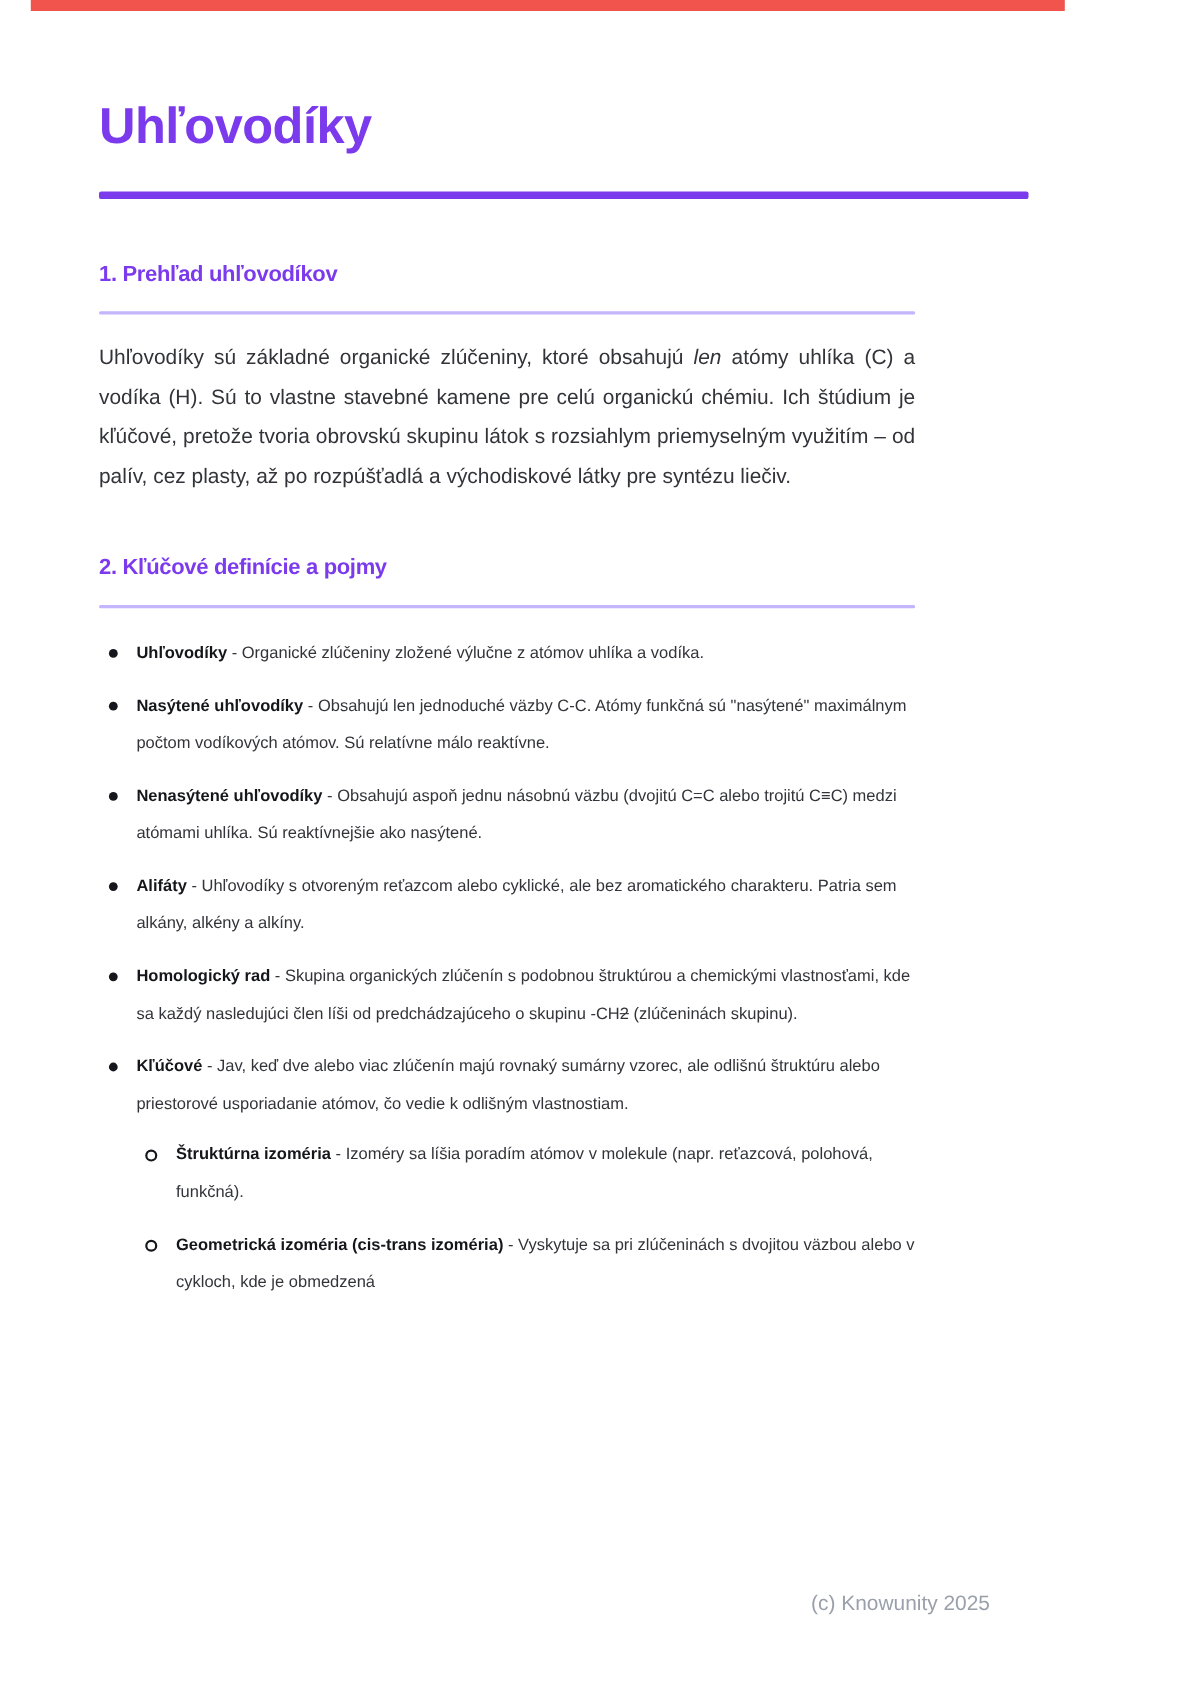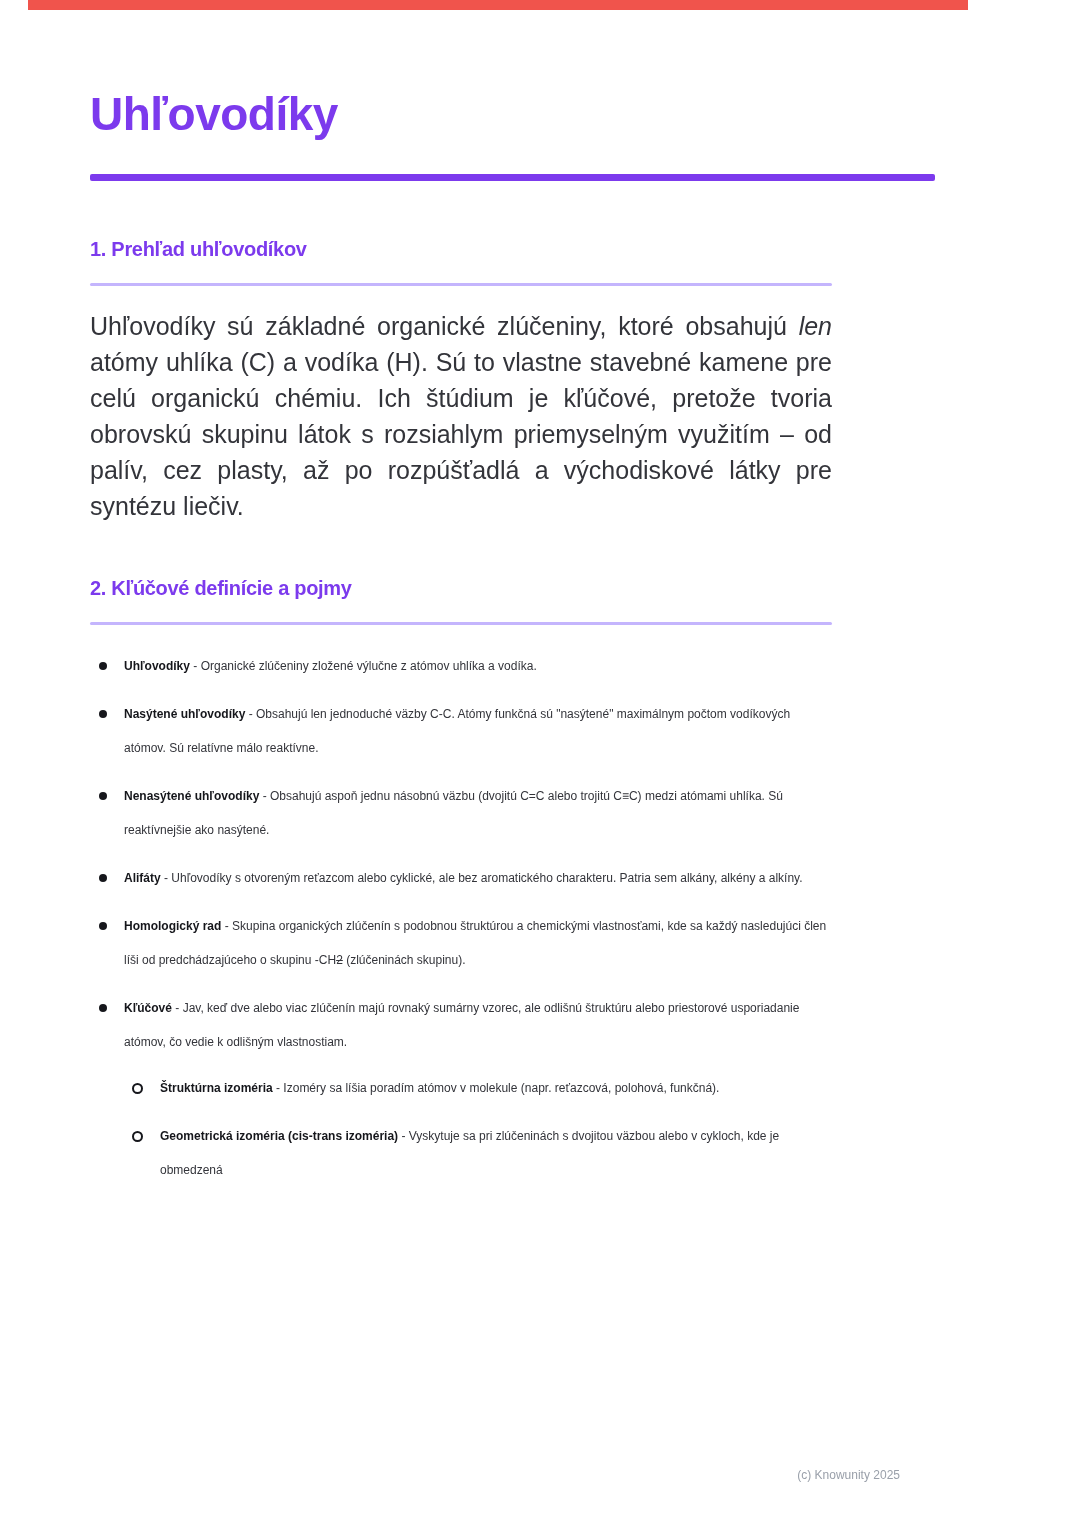--- a/index.html
+++ b/index.html
@@ -47,27 +47,27 @@
     letter-spacing:-0.3px;color:var(--accent);
   }
   .heading-rule{
     margin-top:16px;height:3px;width:742px;
     background:var(--heading-rule);border-radius:2px;
   }
   .sec1-heading{margin-top:50px;}
   .sec2-heading{margin-top:46px;}
   p.para{
     margin-top:22px;
-    font-size:25px;line-height:36px;color:var(--body-text);
+    font-size:19px;line-height:36px;color:var(--body-text);
     text-align:justify;
   }
   p.para em{font-style:italic;}
   ul.bullets{
     margin-top:24px;list-style:none;
-    font-size:12px;line-height:34px;color:var(--body-text);
+    font-size:15px;line-height:34px;color:var(--body-text);
   }
   ul.bullets > li{
     position:relative;padding-left:34px;margin-bottom:14px;
   }
   ul.bullets > li::before{
     content:"";position:absolute;left:9px;top:13px;
     width:8px;height:8px;border-radius:50%;background:#16171c;
   }
   ul.sub-bullets{
     list-style:none;margin-top:12px;
@@ -77,22 +77,22 @@
   }
   ul.sub-bullets > li::before{
     content:"";position:absolute;left:8px;top:12px;
     width:7px;height:7px;border-radius:50%;
     border:2px solid #16171c;background:transparent;
   }
   ul.sub-bullets > li:last-child{margin-bottom:0;}
   .term{font-weight:700;color:var(--term-text);}
   s.sub2{ text-decoration:line-through; }
   .footer{
-    position:absolute;right:68px;bottom:46px;
-    font-size:12px;color:var(--footer-text);
+    position:absolute;right:68px;bottom:58px;
+    font-size:19px;color:var(--footer-text);
   }
 </style>
 </head>
 <body>
 
 <div class="page">
   <div class="top-bar"></div>
   <div class="side-stripe"></div>
 
   <div class="content">

